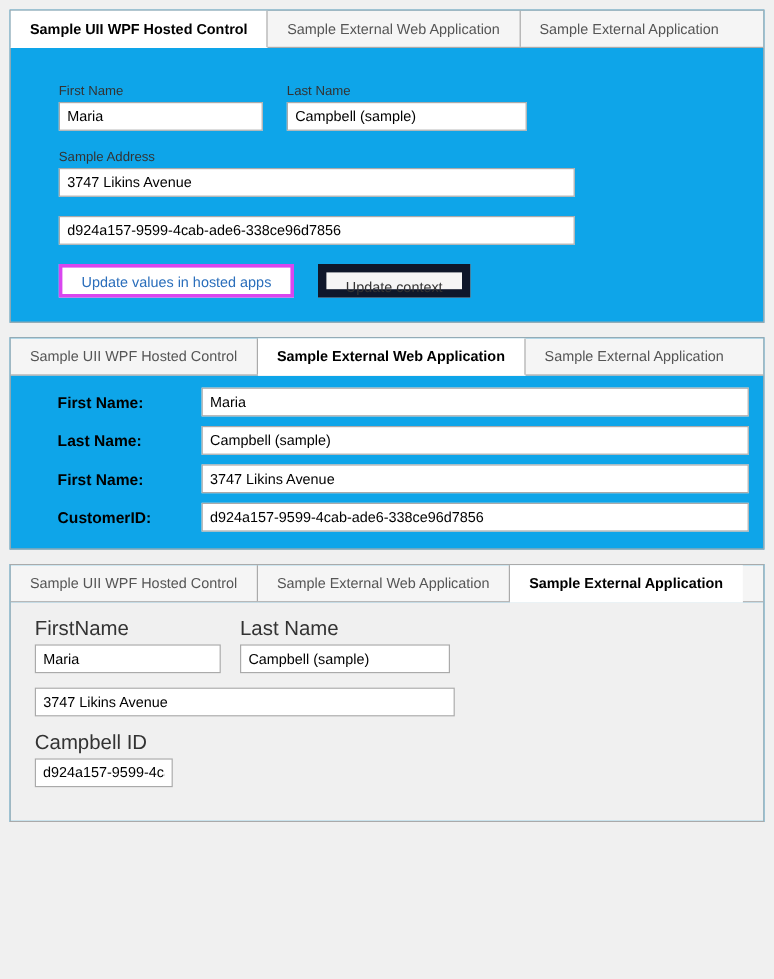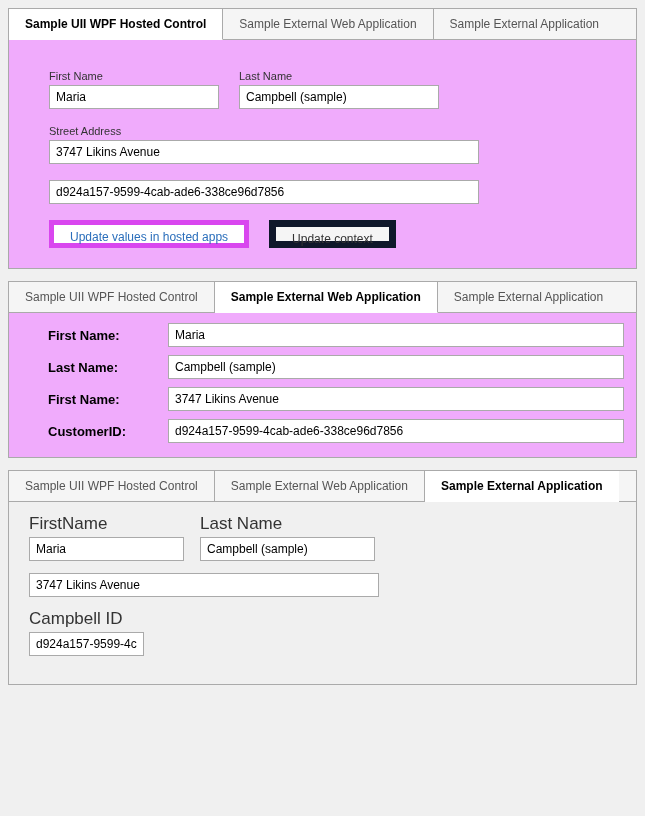--- a/index.html
+++ b/index.html
@@ -5,21 +5,21 @@
     * { box-sizing: border-box; margin: 0; padding: 0; }
     body {
       font-family: 'Segoe UI', Arial, sans-serif;
       font-size: 12px;
       background: #f0f0f0;
       width: 645px;
       min-height: 816px;
       padding: 8px;
     }
     .panel {
-      background: #f0abfc;
+      background: #0ea5e9;
       border: 1px solid #aaa;
       margin-bottom: 12px;
     }
     .tab-bar {
       display: flex;
       border-bottom: 1px solid #aaa;
       background: #f5f5f5;
     }
     .tab {
       padding: 8px 16px;
@@ -76,21 +76,21 @@
     .btn {
       padding: 5px 16px;
       font-size: 12px;
       cursor: pointer;
       height: 28px;
       border: 7px solid #0f172a;
       background: #f5f5f5;
       color: #333;
     }
     .btn.primary {
-      border: 5px solid #d946ef;
+      border: 3px solid #d946ef;
       color: #2a6ebb;
       background: #fff;
     }
 
     
     .panel2-content {
       padding: 8px 12px;
     }
     .data-row {
       display: flex;
@@ -163,21 +163,21 @@
         <label>First Name</label>
         <input type="text" class="input-short" value="Maria" style="">
       </div>
       <div class="form-group">
         <label>Last Name</label>
         <input type="text" class="input-medium" value="Campbell (sample)" style="">
       </div>
     </div>
     <div class="form-row">
       <div class="form-group">
-        <label>Street Address</label>
+        <label>Sample Address</label>
         <input type="text" class="input-full" value="3747 Likins Avenue" style="">
       </div>
     </div>
     <div class="form-row">
       <div class="form-group">
         <input type="text" class="input-full" value="d924a157-9599-4cab-ade6-338ce96d7856" style="">
       </div>
     </div>
     <div class="button-row">
       <button class="btn primary">Update values in hosted apps</button>

